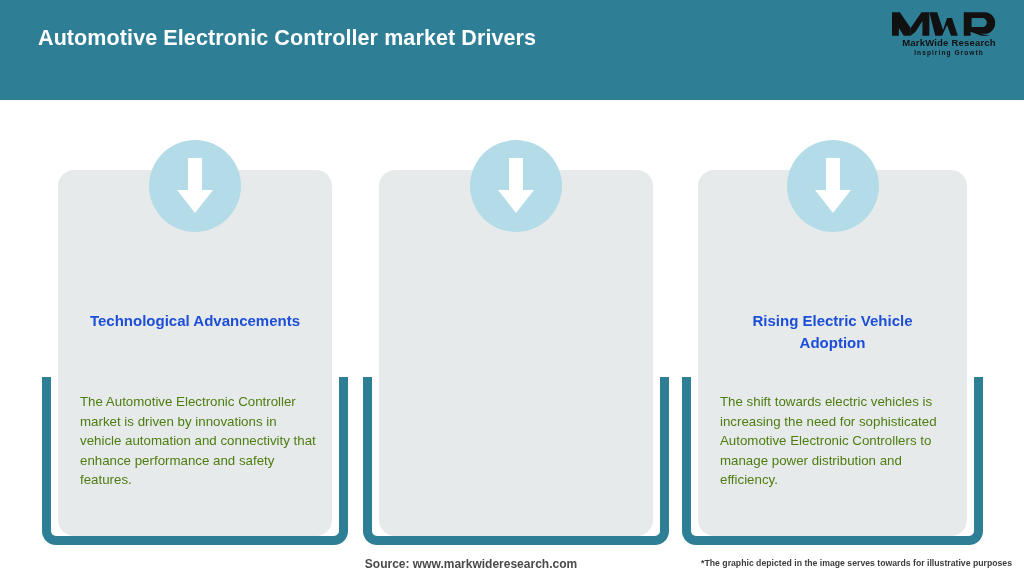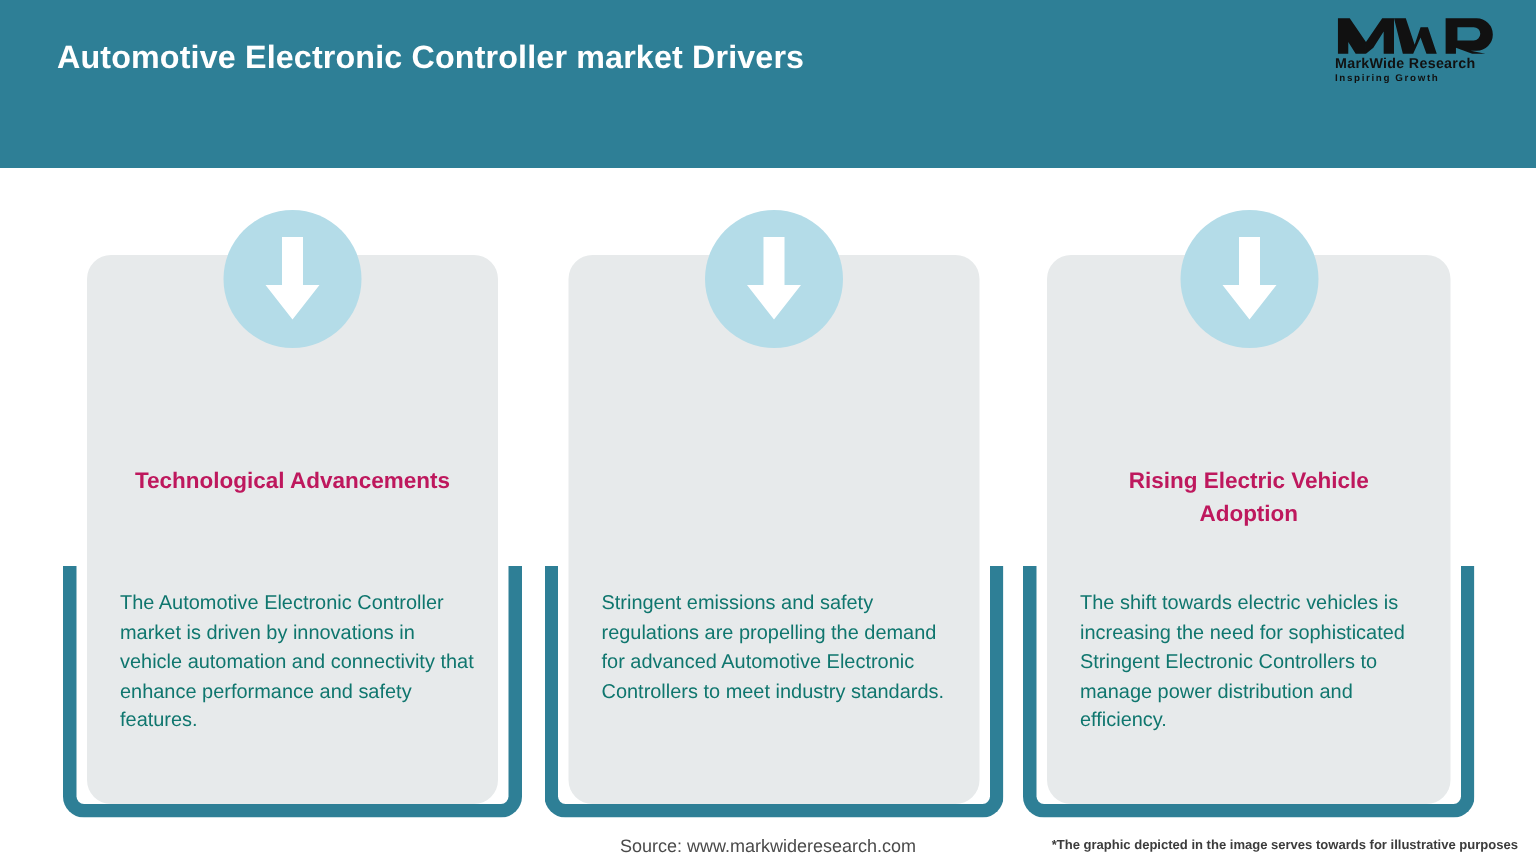--- a/index.html
+++ b/index.html
@@ -14,42 +14,42 @@
     overflow: hidden;
     position: relative;
   }
 
   
   .header {
     position: absolute;
     left: 0;
     top: 0;
     width: 1024px;
-    height: 112px;
+    height: 100px;
     background: #2e7f96;
   }
   .header-title {
     position: absolute;
     left: 38px;
     top: 26px;
     font-size: 21.5px;
     font-weight: bold;
     color: #ffffff;
     letter-spacing: 0.1px;
     white-space: nowrap;
   }
 
   
   .logo {
     position: absolute;
     right: 16px;
     top: 8px;
     width: 118px;
     height: 56px;
-    text-align: left;
+    text-align: center;
   }
   .logo-mark {
     display: block;
     width: 100%;
     height: 30px;
   }
   .logo-name {
     display: block;
     font-size: 9.5px;
     font-weight: bold;
@@ -132,43 +132,43 @@
   }
 
   .card-title {
     position: absolute;
     left: 22px;
     right: 22px;
     top: 140px;
     text-align: center;
     font-size: 15px;
     font-weight: bold;
-    color: #be185d;
+    color: #1d4ed8;
     line-height: 22px;
   }
   .card-body {
     position: absolute;
     left: 22px;
     right: 16px;
     top: 222px;
     font-size: 13.3px;
-    color: #0f766e;
+    color: #4d7c0f;
     line-height: 19.5px;
     text-align: left;
   }
 
   
   .source {
     position: absolute;
     left: 0;
     top: 557px;
-    width: 1024px;
+    width: 942px;
     text-align: center;
     font-size: 12px;
-    font-weight: normal;
+    font-weight: bold;
     color: #4a4a4a;
   }
   .disclaimer {
     position: absolute;
     right: 12px;
     top: 558px;
     font-size: 8.7px;
     font-weight: bold;
     color: #3c3c3c;
     white-space: nowrap;
@@ -210,34 +210,33 @@
     <div class="icon-circle">
       <svg viewBox="0 0 44 60" aria-hidden="true">
         <polygon points="15,2 29,2 29,34 40,34 22,57 4,34 15,34" fill="#ffffff"></polygon>
       </svg>
     </div>
   </div>
 
   <div class="card-wrap c2">
     <div class="frame"></div>
     <div class="panel">
-      <div class="card-body">Stringent emissions and safety regulations are propelling the demand for advanced Automotive Electronic Controllers to meet industry standards.</div>
     </div>
     <div class="icon-circle">
       <svg viewBox="0 0 44 60" aria-hidden="true">
         <polygon points="15,2 29,2 29,34 40,34 22,57 4,34 15,34" fill="#ffffff"></polygon>
       </svg>
     </div>
   </div>
 
   <div class="card-wrap c3">
     <div class="frame"></div>
     <div class="panel">
       <div class="card-title">Rising Electric Vehicle Adoption</div>
-      <div class="card-body">The shift towards electric vehicles is increasing the need for sophisticated Stringent Electronic Controllers to manage power distribution and efficiency.</div>
+      <div class="card-body">The shift towards electric vehicles is increasing the need for sophisticated Automotive Electronic Controllers to manage power distribution and efficiency.</div>
     </div>
     <div class="icon-circle">
       <svg viewBox="0 0 44 60" aria-hidden="true">
         <polygon points="15,2 29,2 29,34 40,34 22,57 4,34 15,34" fill="#ffffff"></polygon>
       </svg>
     </div>
   </div>
 
 </div>
 

